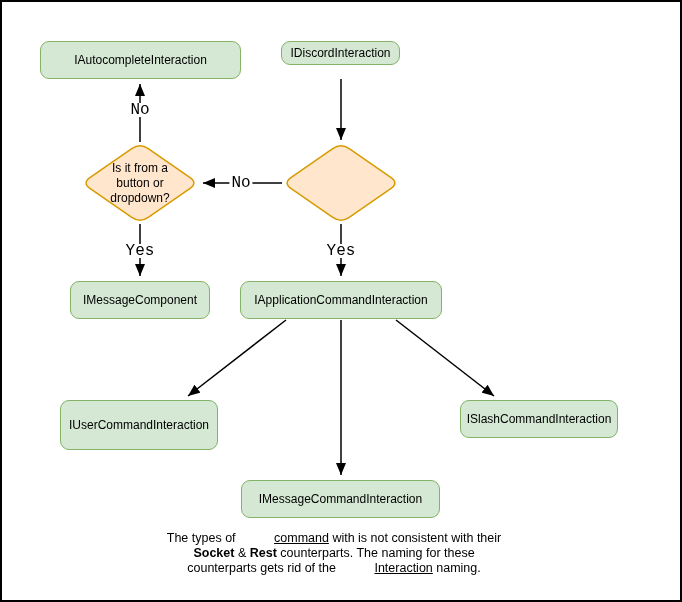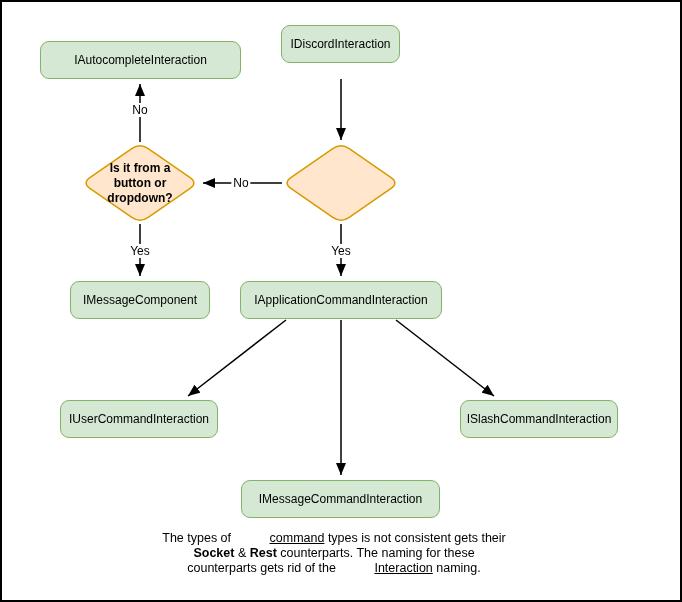--- a/index.html
+++ b/index.html
@@ -11,25 +11,25 @@
   .stage { position:absolute; left:-2px; top:-2px; width:682px; height:602px; }
   .edges { position:absolute; left:0; top:0; width:682px; height:602px; }
   .node {
     position:absolute; box-sizing:border-box;
     background:var(--node-fill,#d5e8d4); border:1px solid var(--node-border,#82b366);
     border-radius:9px; display:flex; align-items:center; justify-content:center;
     font-size:12px; text-align:center; line-height:15px;
   }
   .decision-label {
     position:absolute; display:flex; align-items:center; justify-content:center;
-    font-size:12px; text-align:center; line-height:15px; white-space:pre-line;font-weight:bold;
+    font-size:12px; text-align:center; line-height:15px; white-space:pre-line;
   }
   .edge-label {
     position:absolute; transform:translate(-50%,-50%);
-    background:#fff; padding:0 2px; font-size:12px; line-height:14px;
+    background:#fff; padding:0 2px; font-size:16px; line-height:14px;font-family:Liberation Mono, monospace;
   }
   .note {
     position:absolute; left:54px; top:531px; width:560px;
     text-align:center; font-size:12.5px; line-height:15px;
   }
   .note .u { text-decoration:underline;margin-left:35px; }
   .note .b { font-weight:bold; }
 </style>
 </head>
 <body>
@@ -58,48 +58,48 @@
     <svg style="position:absolute;left:81px;top:142px;" width="118" height="82" xmlns="http://www.w3.org/2000/svg">
       <path d="M50.76,6.68 Q59,1 67.24,6.68 L108.76,35.32 Q117,41 108.76,46.68 L67.24,75.32 Q59,81 50.76,75.32 L9.24,46.68 Q1,41 9.24,35.32 Z" fill="var(--decision-fill,#ffe6cc)" stroke="var(--decision-border,#d79b00)" stroke-width="1.5"></path>
     </svg>
     <svg style="position:absolute;left:282px;top:142px;" width="118" height="82" xmlns="http://www.w3.org/2000/svg">
       <path d="M50.76,6.68 Q59,1 67.24,6.68 L108.76,35.32 Q117,41 108.76,46.68 L67.24,75.32 Q59,81 50.76,75.32 L9.24,46.68 Q1,41 9.24,35.32 Z" fill="var(--decision-fill,#ffe6cc)" stroke="var(--decision-border,#d79b00)" stroke-width="1.5"></path>
     </svg>
 
     <div class="node" style="left:40px;top:41px;width:201px;height:38px;">
       <span>IAutocompleteInteraction</span>
     </div>
-    <div class="node" style="left:281px;top:25px;width:119px;height:38px;">
+    <div class="node" style="left:281px;top:41px;width:119px;height:24px;">
       <span>IDiscordInteraction</span>
     </div>
     <div class="node" style="left:240px;top:281px;width:202px;height:38px;">
       <span>IApplicationCommandInteraction</span>
     </div>
     <div class="node" style="left:70px;top:281px;width:140px;height:38px;">
       <span>IMessageComponent</span>
     </div>
-    <div class="node" style="left:60px;top:400px;width:158px;height:38px;">
+    <div class="node" style="left:60px;top:400px;width:158px;height:50px;">
       <span>IUserCommandInteraction</span>
     </div>
     <div class="node" style="left:460px;top:400px;width:158px;height:38px;border-radius:9px;">
       <span>ISlashCommandInteraction</span>
     </div>
     <div class="node" style="left:241px;top:480px;width:199px;height:38px;align-items:center;">
       <span>IMessageCommandInteraction</span>
     </div>
 
     <div class="decision-label" style="left:82px;top:143px;width:116px;height:80px;">Is it from a
 button or
 dropdown?</div>
 
     <span class="edge-label" style="left:140px;top:110px;">No</span>
     <span class="edge-label" style="left:241px;top:183px;">No</span>
     <span class="edge-label" style="left:140px;top:251px;">Yes</span>
     <span class="edge-label" style="left:341px;top:251px;">Yes</span>
 
     <div class="note">
-      <div><span>The types of </span><span class="u">command</span><span> types is not consistent gets their</span></div>
+      <div><span>The types of </span><span class="u">command</span><span> with is not consistent with their</span></div>
       <div><span class="b">Socket</span><span> &amp; </span><span class="b">Rest</span><span> counterparts. The naming for these</span></div>
       <div><span>counterparts gets rid of the </span><span class="u">Interaction</span><span> naming.</span></div>
     </div>
 
   </div>
 </div>
 
 </body></html>

